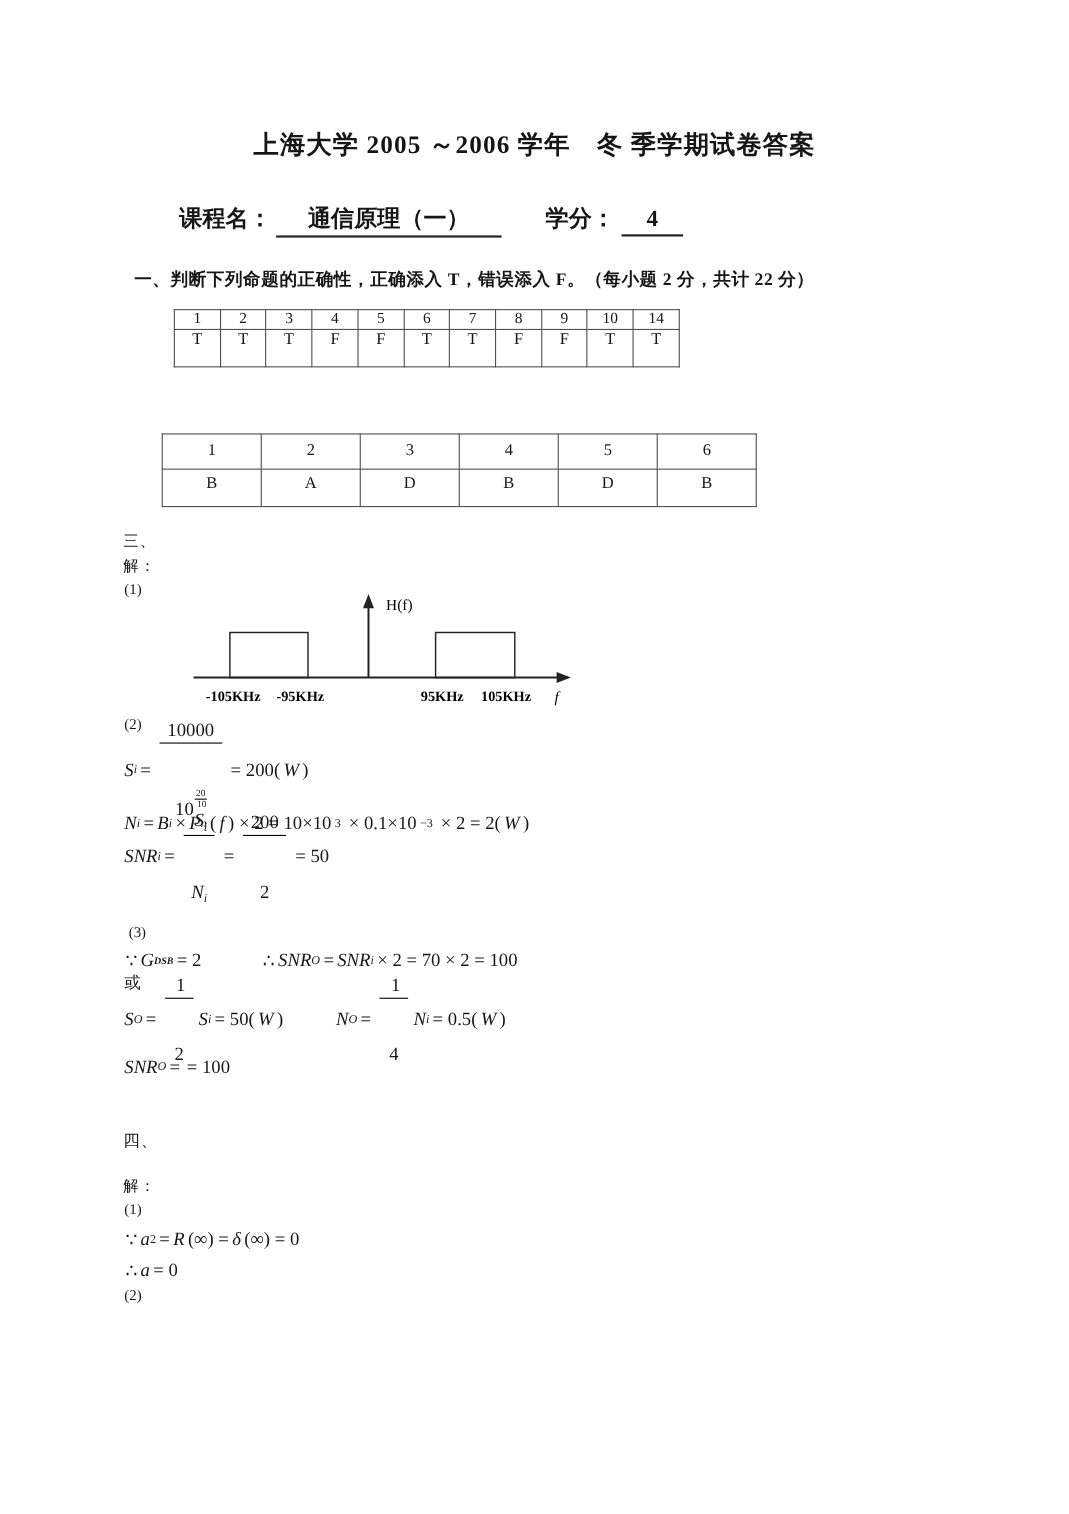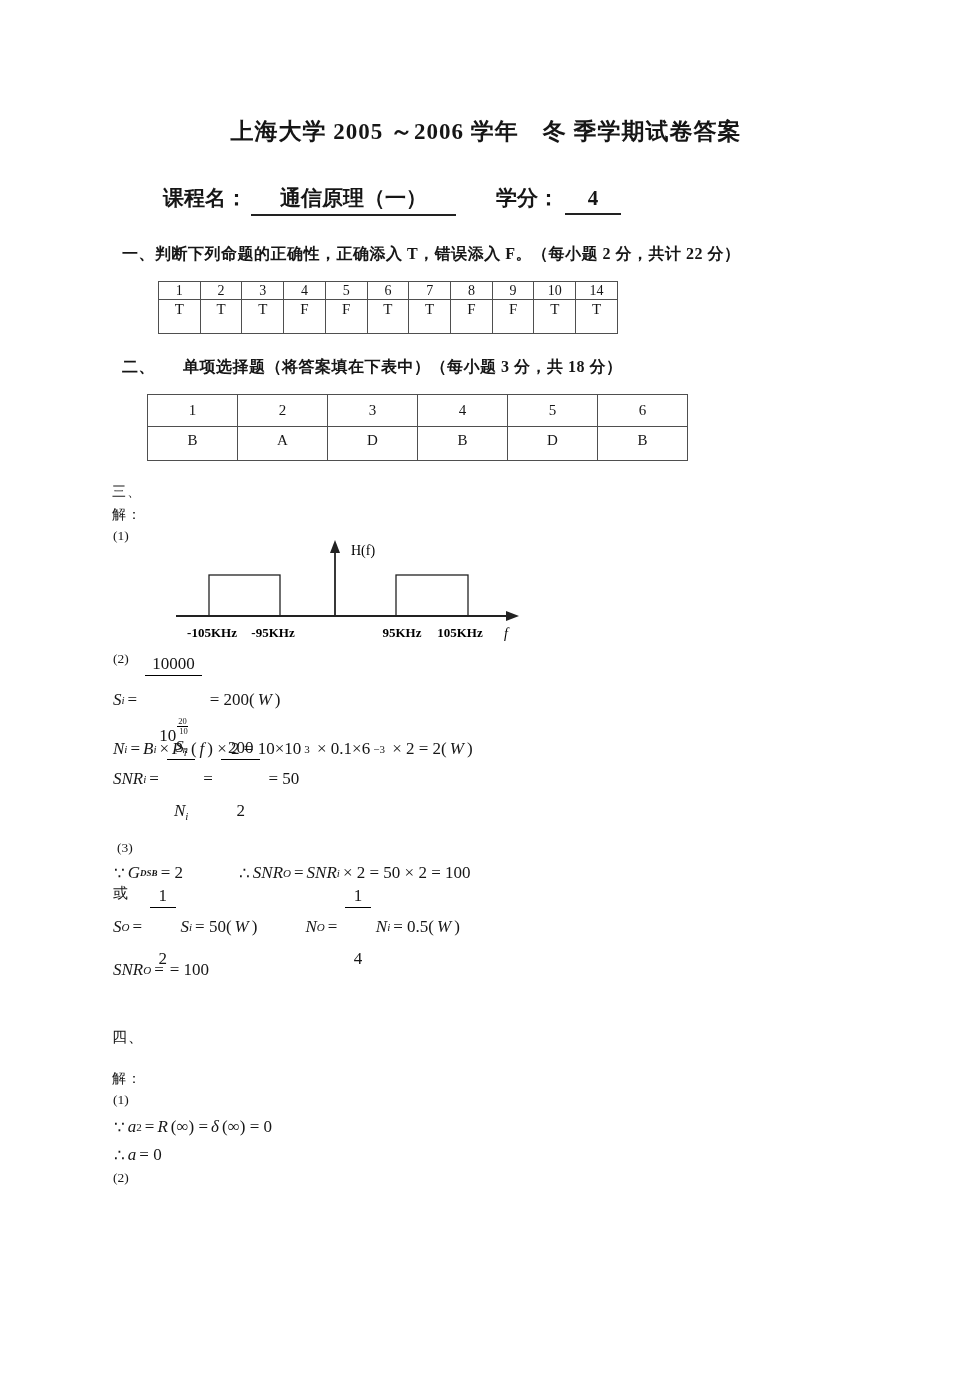--- a/index.html
+++ b/index.html
@@ -65,21 +65,21 @@
     position:absolute;
     display:flex; align-items:center;
     font-size:17px; white-space:pre;
   }
   .mv  { font-style:italic; }
   .mop { font-style:normal; padding:0 3px; }
   .msub { font-style:italic; font-size:11px; vertical-align:-4px; }
   .msub-sm { font-style:italic; font-size:9px; vertical-align:-4px;font-weight:bold; }
   .msup { font-style:normal; font-size:11px; vertical-align:7px; }
   .frac { display:inline-block; vertical-align:middle; text-align:center; margin:0 5px; }
-  .fn { display:block; border-bottom:1.3px solid #000; padding:0 7px 1px; }
+  .fn { display:block; border-bottom:1.3px solid #000; padding:0 7px 1px;text-align:right; }
   .fd { display:block; padding:1px 7px 0; }
   .supfrac {
     display:inline-block; font-size:8.5px; line-height:1.1;
     vertical-align:7px; margin-left:1px; text-align:right; font-style:normal;
   }
   .sfn { display:block; border-bottom:1px solid #000; padding:0 1px; }
   .sfd { display:block; }
   .gap50 { display:inline-block; width:50px; }
   .gap45 { display:inline-block; width:45px; }
 
@@ -123,23 +123,20 @@
       <td>T</td>
       <td>T</td>
       <td>F</td>
       <td>F</td>
       <td>T</td>
       <td>T</td>
     </tr>
   </tbody>
     </table>
 
-  <div class="abs sec-heading" style="top:357px;left:106px;">
-    <span>二、</span><span style="display:inline-block;width:28px;"></span><span>单项选择题（将答案填在下表中）（每小题 3 分，共 18 分）</span>
-  </div>
 
   <table class="abs t2">
     <tbody>
         <tr class="hrow">
       <td>1</td>
       <td>2</td>
       <td>3</td>
       <td>4</td>
       <td>5</td>
       <td>6</td>
@@ -189,21 +186,21 @@
     </span>
     <span class="mop">= 200(</span><span class="mv">W</span><span class="mop">)</span>
   </div>
 
   <div class="fx" style="top:736px;left:113px;height:26px;">
     <span class="mv">N</span><sub class="msub">i</sub>
     <span class="mop">=</span>
     <span class="mv">B</span><sub class="msub">i</sub>
     <span class="mop">×</span>
     <span class="mv">P</span><sub class="msub">n</sub>
-    <span class="mop">(</span><span class="mv">f</span><span class="mop">) × 2 = 10×10</span><span class="msup">3</span><span class="mop"> × 0.1×6</span><span class="msup">−3</span><span class="mop"> × 2 = 2(</span><span class="mv">W</span><span class="mop">)</span>
+    <span class="mop">(</span><span class="mv">f</span><span class="mop">) × 2 = 10×10</span><span class="msup">3</span><span class="mop"> × 0.1×10</span><span class="msup">−3</span><span class="mop"> × 2 = 2(</span><span class="mv">W</span><span class="mop">)</span>
   </div>
 
   <div class="fx" style="top:758px;left:113px;height:42px;">
     <span class="mv">SNR</span><sub class="msub">i</sub>
     <span class="mop">=</span>
     <span class="frac">
       <span class="fn"><span class="mv">S</span><sub class="msub">i</sub></span>
       <span class="fd"><span class="mv">N</span><sub class="msub">i</sub></span>
     </span>
     <span class="mop">=</span>
@@ -218,21 +215,21 @@
 
   <div class="fx" style="top:860px;left:111px;height:26px;">
     <span class="mop">∵</span>
     <span class="mv">G</span><sub class="msub-sm">DSB</sub>
     <span class="mop">= 2</span>
     <span class="gap50"></span>
     <span class="mop">∴</span>
     <span class="mv">SNR</span><sub class="msub">O</sub>
     <span class="mop">=</span>
     <span class="mv">SNR</span><sub class="msub">i</sub>
-    <span class="mop">× 2 = 50 × 2 = 100</span>
+    <span class="mop">× 2 = 70 × 2 = 100</span>
   </div>
 
   <div class="abs" style="top:884px;left:113px;font-size:15px;">或</div>
 
   <div class="fx" style="top:905px;left:113px;height:44px;">
     <span class="mv">S</span><sub class="msub">O</sub>
     <span class="mop">=</span>
     <span class="frac">
       <span class="fn">1</span>
       <span class="fd">2</span>

